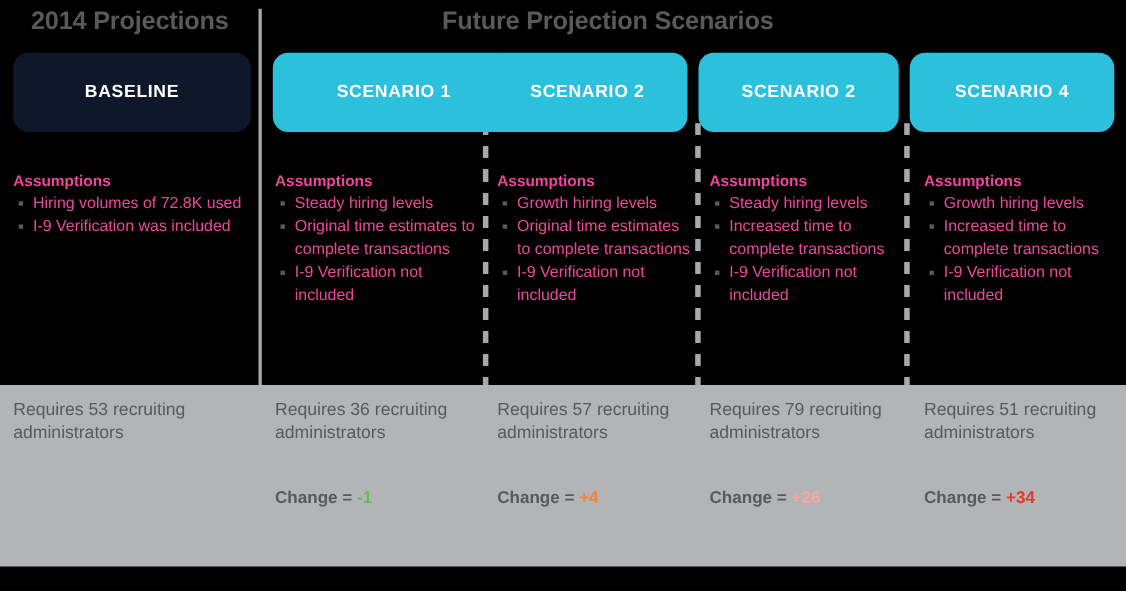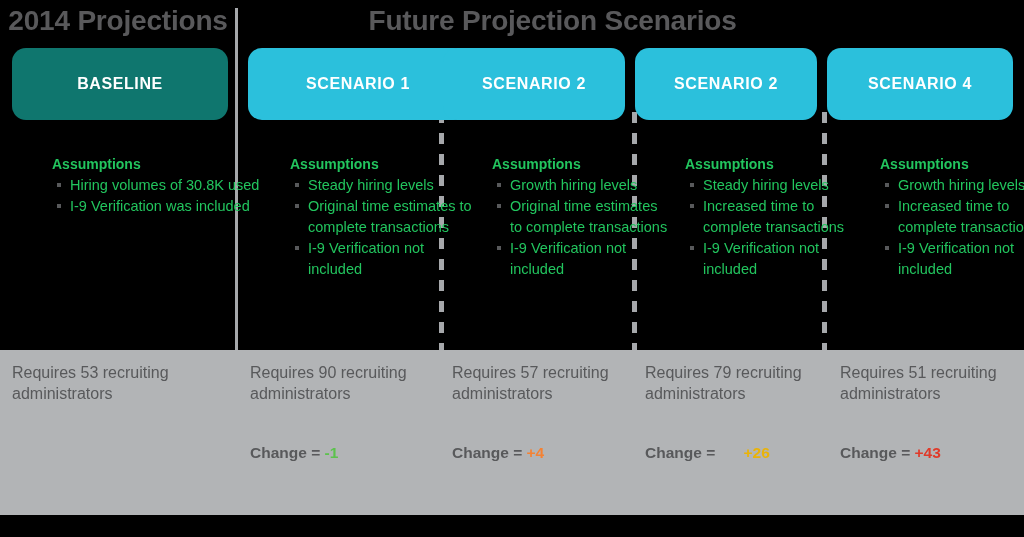--- a/index.html
+++ b/index.html
@@ -16,21 +16,21 @@
     position: relative;
     width: 1024px;
     height: 537px;
     background: #000000;
   }
 
   
   .section-title {
     position: absolute;
     font-weight: bold;
-    font-size: 28px;
+    font-size: 23px;
     color: #59595b;
     letter-spacing: -0.2px;
     white-space: nowrap;
   }
   #title-baseline  { left: 0;   top: 5px; width: 236px; text-align: center; }
   #title-scenarios { left: 236px; top: 5px; width: 633px; text-align: center; }
 
   
   .pill {
     position: absolute;
@@ -38,21 +38,21 @@
     height: 72px;
     border-radius: 14px;
     display: flex;
     align-items: center;
     justify-content: center;
     color: #ffffff;
     font-weight: bold;
     font-size: 16px;
     letter-spacing: 0.6px;
   }
-  .pill.baseline { background: #0f766e; }
+  .pill.baseline { background: #0f172a; }
   .pill.scenario { background: #2bc0dc; }
 
   
   .divider-solid {
     position: absolute;
     top: 8px;
     width: 3px;
     height: 342px;
     background: #a6a8ab;
   }
@@ -65,22 +65,21 @@
       to bottom,
       #a6a8ab 0px, #a6a8ab 11px,
       rgba(0,0,0,0) 11px, rgba(0,0,0,0) 21px
     );
   }
 
   
   .assump {
     position: absolute;
     top: 155px;
-    color: #22c55e;
-    margin-left: 40px;
+    color: #ec4899;
   }
   .assump-title {
     font-weight: bold;
     font-size: 14px;
     line-height: 18px;
     margin-bottom: 2px;
   }
   .assump ul {
     list-style: none;
     margin: 0;
@@ -147,40 +146,40 @@
 
   <div id="result-band"></div>
 
   <div id="columns-layer">
       <div class="pill baseline" style="left: 12px; width: 216px;">
         <span>BASELINE</span>
       </div>
       <div class="assump" style="left: 12px; width: 215px;">
         <div class="assump-title">Assumptions</div>
         <ul>
-          <li><span class="bullet"></span><span>Hiring volumes of 30.8K used</span></li>
+          <li><span class="bullet"></span><span>Hiring volumes of 72.8K used</span></li>
           <li><span class="bullet"></span><span>I-9 Verification was included</span></li>
         </ul>
       </div>
       <div class="result" style="left: 12px; width: 215px;">
         <div class="result-req">Requires 53 recruiting administrators</div>
       </div>
       <div class="pill scenario" style="left: 248px; width: 220px;">
         <span>SCENARIO 1</span>
       </div>
       <div class="assump" style="left: 250px; width: 188px;">
         <div class="assump-title">Assumptions</div>
         <ul>
           <li><span class="bullet"></span><span>Steady hiring levels</span></li>
           <li><span class="bullet"></span><span>Original time estimates to complete transactions</span></li>
           <li><span class="bullet"></span><span>I-9 Verification not included</span></li>
         </ul>
       </div>
       <div class="result" style="left: 250px; width: 188px;">
-        <div class="result-req">Requires 90 recruiting administrators</div>
+        <div class="result-req">Requires 36 recruiting administrators</div>
         <div class="result-change"><span>Change = </span><span class="val" style="color: rgb(92, 194, 77);">-1</span></div>
       </div>
       <div class="pill scenario" style="left: 443px; width: 182px;">
         <span>SCENARIO 2</span>
       </div>
       <div class="assump" style="left: 452px; width: 178px;">
         <div class="assump-title">Assumptions</div>
         <ul>
           <li><span class="bullet"></span><span>Growth hiring levels</span></li>
           <li><span class="bullet"></span><span>Original time estimates to complete transactions</span></li>
@@ -197,32 +196,32 @@
       <div class="assump" style="left: 645px; width: 178px;">
         <div class="assump-title">Assumptions</div>
         <ul>
           <li><span class="bullet"></span><span>Steady hiring levels</span></li>
           <li><span class="bullet"></span><span>Increased time to complete transactions</span></li>
           <li><span class="bullet"></span><span>I-9 Verification not included</span></li>
         </ul>
       </div>
       <div class="result" style="left: 645px; width: 178px;">
         <div class="result-req">Requires 79 recruiting administrators</div>
-        <div class="result-change"><span>Change = </span><span class="val" style="color: #eab308; margin-left: 24px;">+26</span></div>
+        <div class="result-change"><span>Change = </span><span class="val" style="color: #fca5a5;">+26</span></div>
       </div>
       <div class="pill scenario" style="left: 827px; width: 186px;">
         <span>SCENARIO 4</span>
       </div>
       <div class="assump" style="left: 840px; width: 178px;">
         <div class="assump-title">Assumptions</div>
         <ul>
           <li><span class="bullet"></span><span>Growth hiring levels</span></li>
           <li><span class="bullet"></span><span>Increased time to complete transactions</span></li>
           <li><span class="bullet"></span><span>I-9 Verification not included</span></li>
         </ul>
       </div>
       <div class="result" style="left: 840px; width: 178px;">
         <div class="result-req">Requires 51 recruiting administrators</div>
-        <div class="result-change"><span>Change = </span><span class="val" style="color: rgb(224, 58, 41);">+43</span></div>
+        <div class="result-change"><span>Change = </span><span class="val" style="color: rgb(224, 58, 41);">+34</span></div>
       </div>
     </div>
 
 </div>
 
 </body></html>

